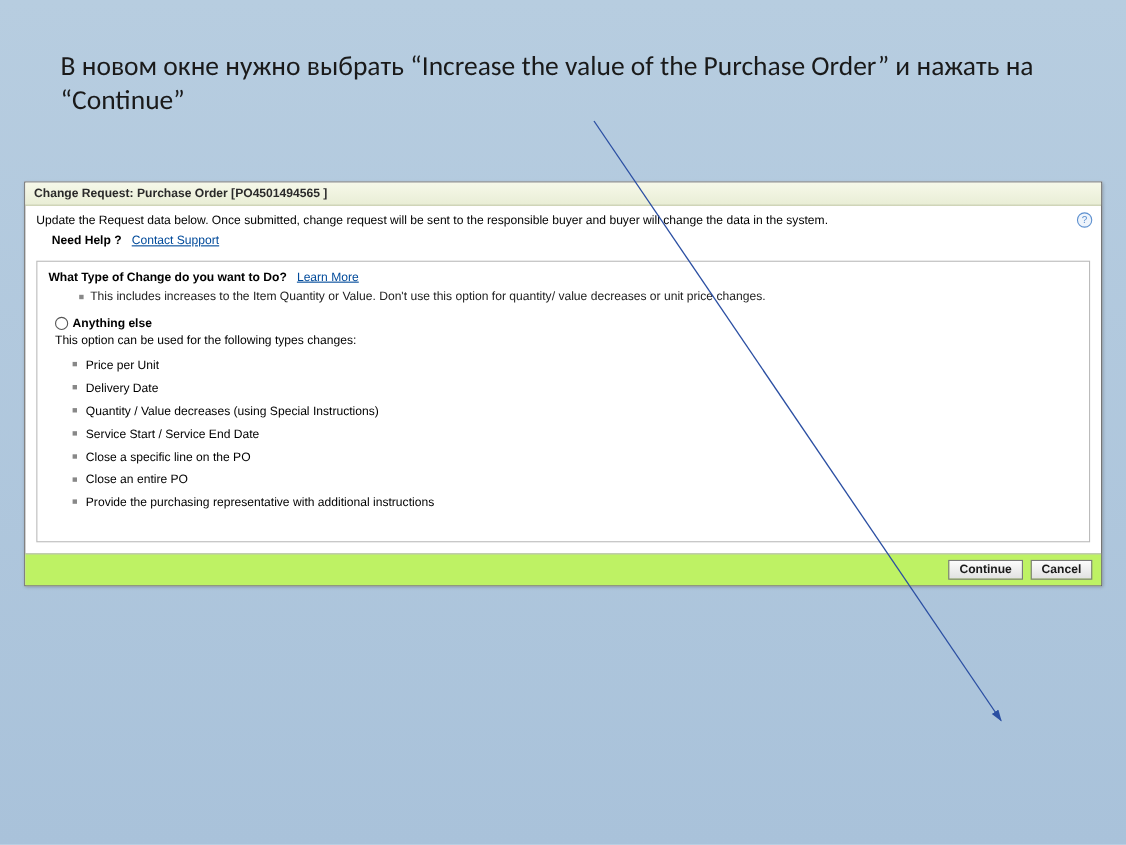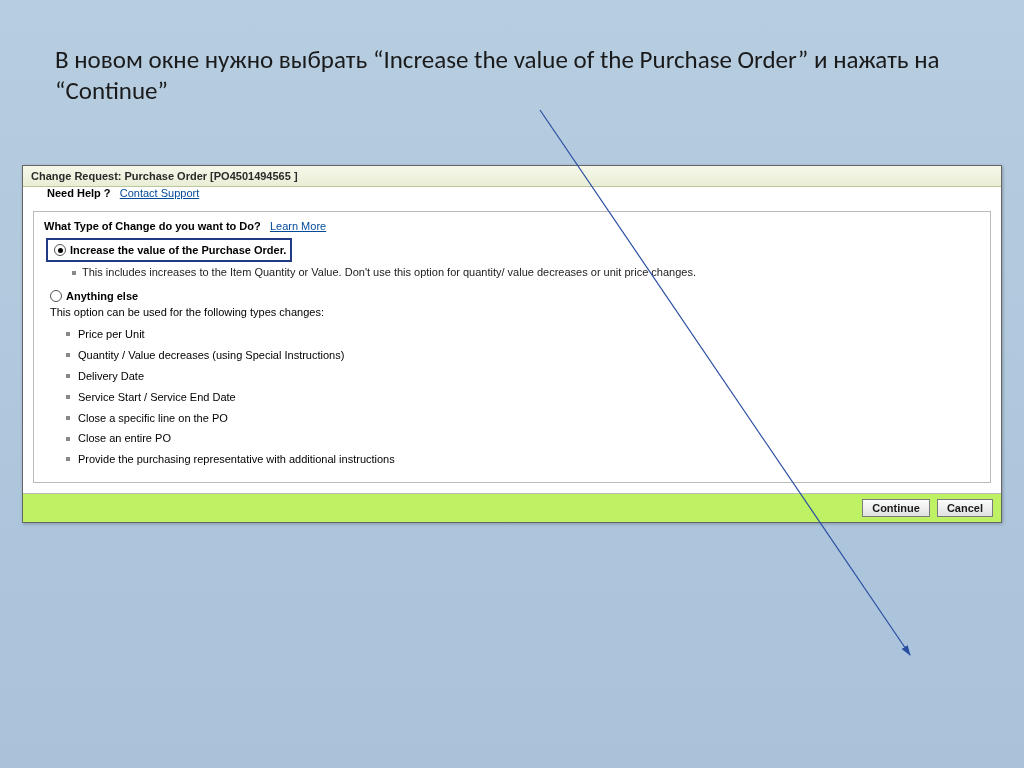--- a/index.html
+++ b/index.html
@@ -115,21 +115,21 @@
     background: #888;
     margin-right: 6px;
     vertical-align: middle;
   }
   .explain {
     margin: 4px 0 6px 6px;
     font-size: 11px;
   }
   ul.change-list {
     list-style: none;
-    margin: 4px 0 0 22px;
+    margin: 4px 0 12px 22px;
   }
   ul.change-list li {
     font-size: 11px;
     line-height: 1.9;
   }
   ul.change-list li::before {
     content: "";
     display: inline-block;
     width: 4px; height: 4px;
     background: #888;
@@ -160,56 +160,54 @@
   }
 </style>
 </head>
 <body>
 
 <div class="slide-title">В новом окне нужно выбрать “Increase the value of the Purchase Order” и нажать на “Continue”</div>
 
 <div class="app-window">
   <div class="panel-header">Change Request: Purchase Order [PO4501494565 ]</div>
 
+  <div class="info-row">
+    <span>Update the Request data below. Once submitted, change request will be sent to the responsible  buyer and buyer will change the data in the system.</span>
+    <span class="help-icon">?</span>
+  </div>
 
   <div class="need-help">
     <b>Need Help ?</b>
     &nbsp;
     <a href="#">Contact Support</a>
   </div>
 
   <div class="inner-panel">
     <div class="question-row">
       <span>What Type of Change do you want to Do?</span>
       &nbsp;
       <a href="#">Learn More</a>
     </div>
 
-    <span class="highlight-box">
-      <span class="radio-row">
-        <span class="radio-circle selected"></span>
-        <span>Increase the value of the Purchase Order.</span>
-      </span>
-    </span>
 
     <div class="sub-note">
       <span class="sub-bullet-dot"></span><span>This includes increases to the Item Quantity or Value. Don't use this option for quantity/ value decreases or unit price changes.</span>
     </div>
 
     <div class="radio-row" style="margin-left:6px;">
       <span class="radio-circle"></span>
       <span>Anything else</span>
     </div>
 
     <div class="explain">This option can be used for the following types changes:</div>
 
     <ul class="change-list">
       <li>Price per Unit</li>
+      <li>Delivery Date</li>
       <li>Quantity / Value decreases (using Special Instructions)</li>
-      <li>Delivery Date</li>
       <li>Service Start / Service End Date</li>
       <li>Close a specific line on the PO</li>
       <li>Close an entire PO</li>
       <li>Provide the purchasing representative with additional instructions</li>
     </ul>
   </div>
 
   <div class="footer-bar">
     <span class="btn">Continue</span>
     <span class="btn">Cancel</span>

